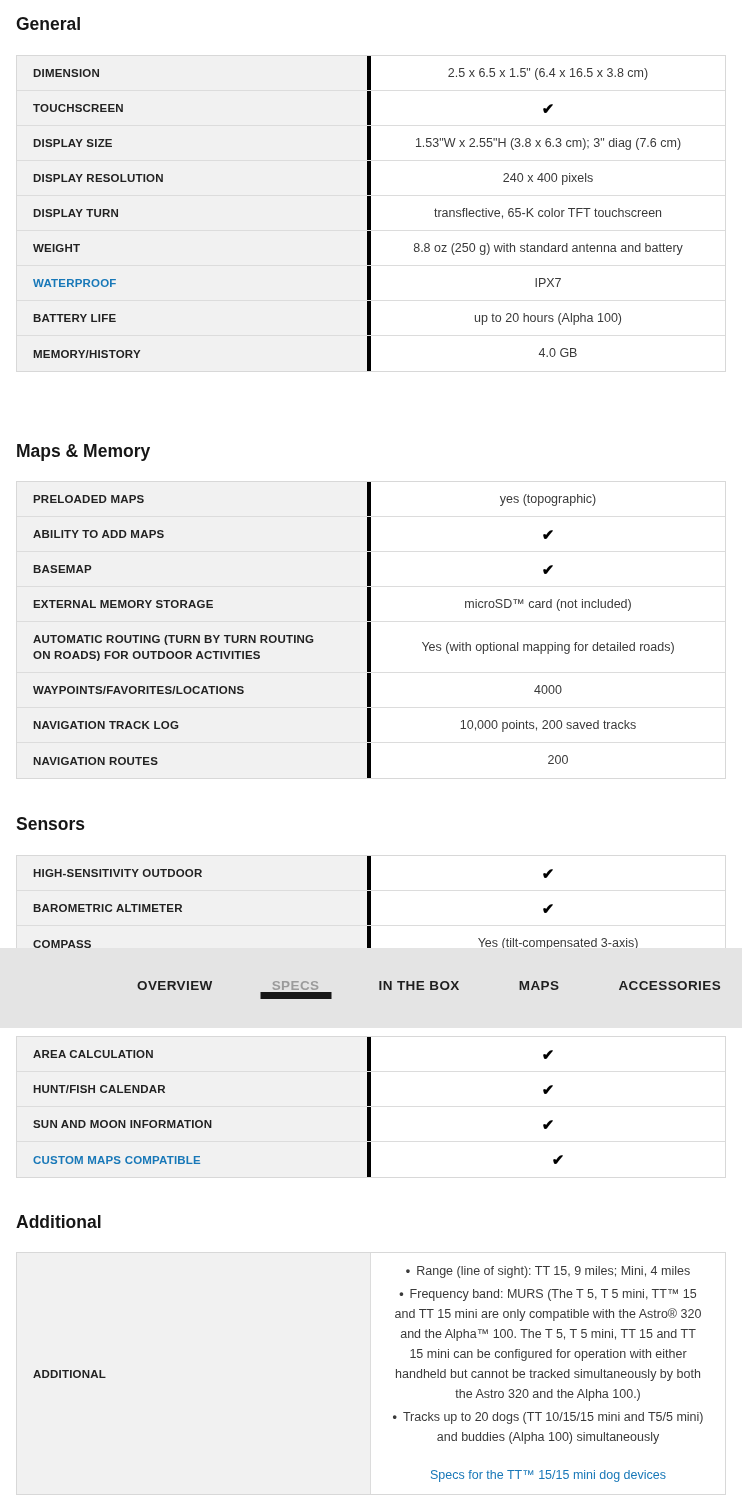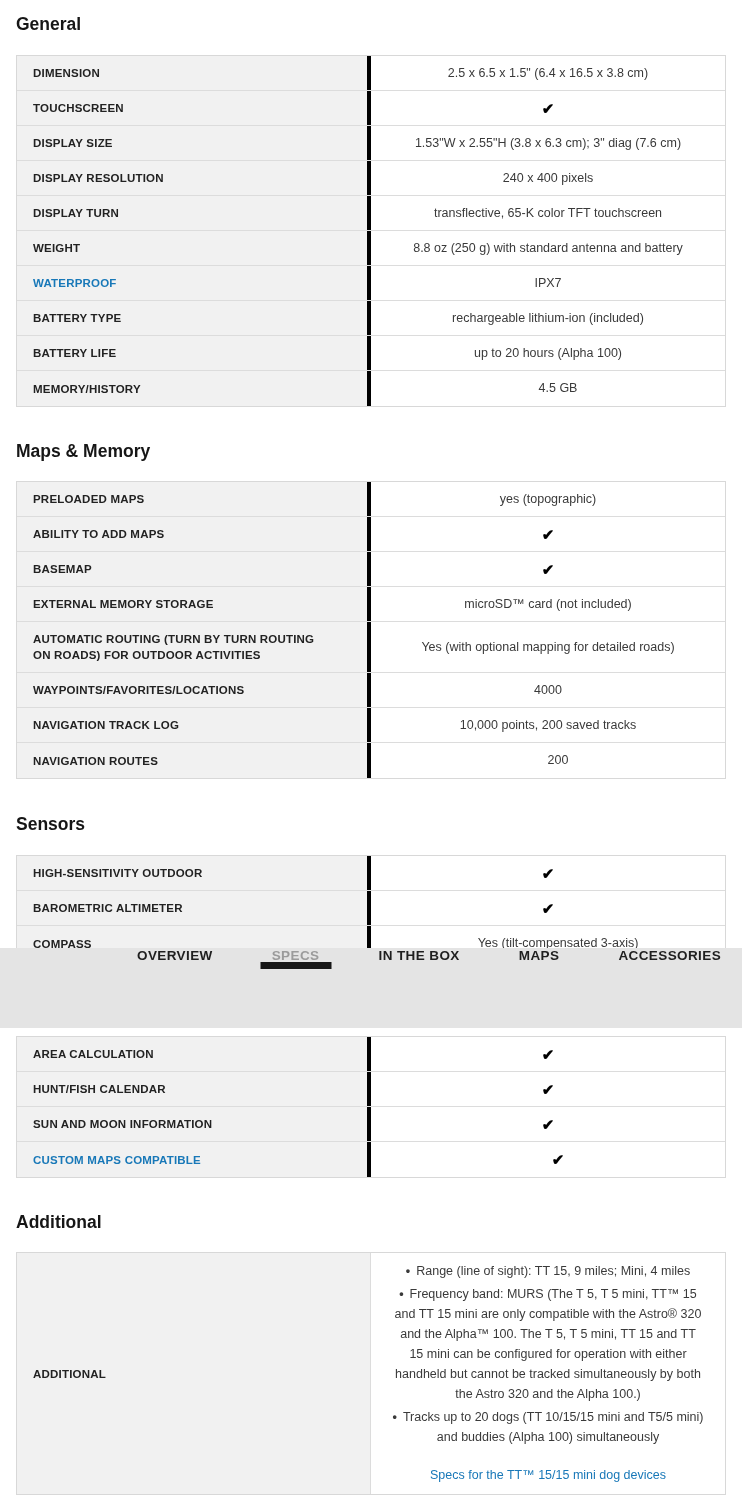--- a/index.html
+++ b/index.html
@@ -43,21 +43,21 @@
   }
   .check { font-size:15px; font-weight:bold; color:#000; line-height:15px; }
 
   
   #tab-bar {
     position:absolute; top:948px; left:0; width:742px; height:80px;
     background:#e4e4e4; z-index:10;
   }
   #tab-row {
     position:absolute; left:137px; top:0; height:100%;
-    display:flex; gap:59px; align-items:flex-start;
+    display:flex; gap:59px; align-items:center;
   }
   .tab {
     position:relative; display:flex; align-items:center;
     padding-bottom:6px; cursor:pointer;
     font-size:13.5px; font-weight:bold; letter-spacing:0.4px; color:#1f1f1f;
     white-space:nowrap;
   }
   .tab.active { color:#9b9b9b; }
   .tab-underline {
     position:absolute; bottom:0; left:50%; transform:translateX(-50%);
@@ -119,30 +119,26 @@
       </div>
       <div class="spec-row">
         <div class="spec-label">WEIGHT</div>
         <div class="spec-value">8.8 oz (250 g) with standard antenna and battery</div>
       </div>
       <div class="spec-row">
         <div class="spec-label link">WATERPROOF</div>
         <div class="spec-value">IPX7</div>
       </div>
       <div class="spec-row">
-        <div class="spec-label">BATTERY TYPE</div>
-        <div class="spec-value">rechargeable lithium-ion (included)</div>
-      </div>
-      <div class="spec-row">
         <div class="spec-label">BATTERY LIFE</div>
         <div class="spec-value">up to 20 hours (Alpha 100)</div>
       </div>
       <div class="spec-row">
         <div class="spec-label">MEMORY/HISTORY</div>
-        <div class="spec-value">4.5 GB</div>
+        <div class="spec-value">4.0 GB</div>
       </div>
     </div>
 
   <div class="section-title" id="title-maps">Maps &amp; Memory</div>
   <div class="spec-table" id="table-maps">
       <div class="spec-row">
         <div class="spec-label">PRELOADED MAPS</div>
         <div class="spec-value">yes (topographic)</div>
       </div>
       <div class="spec-row">

